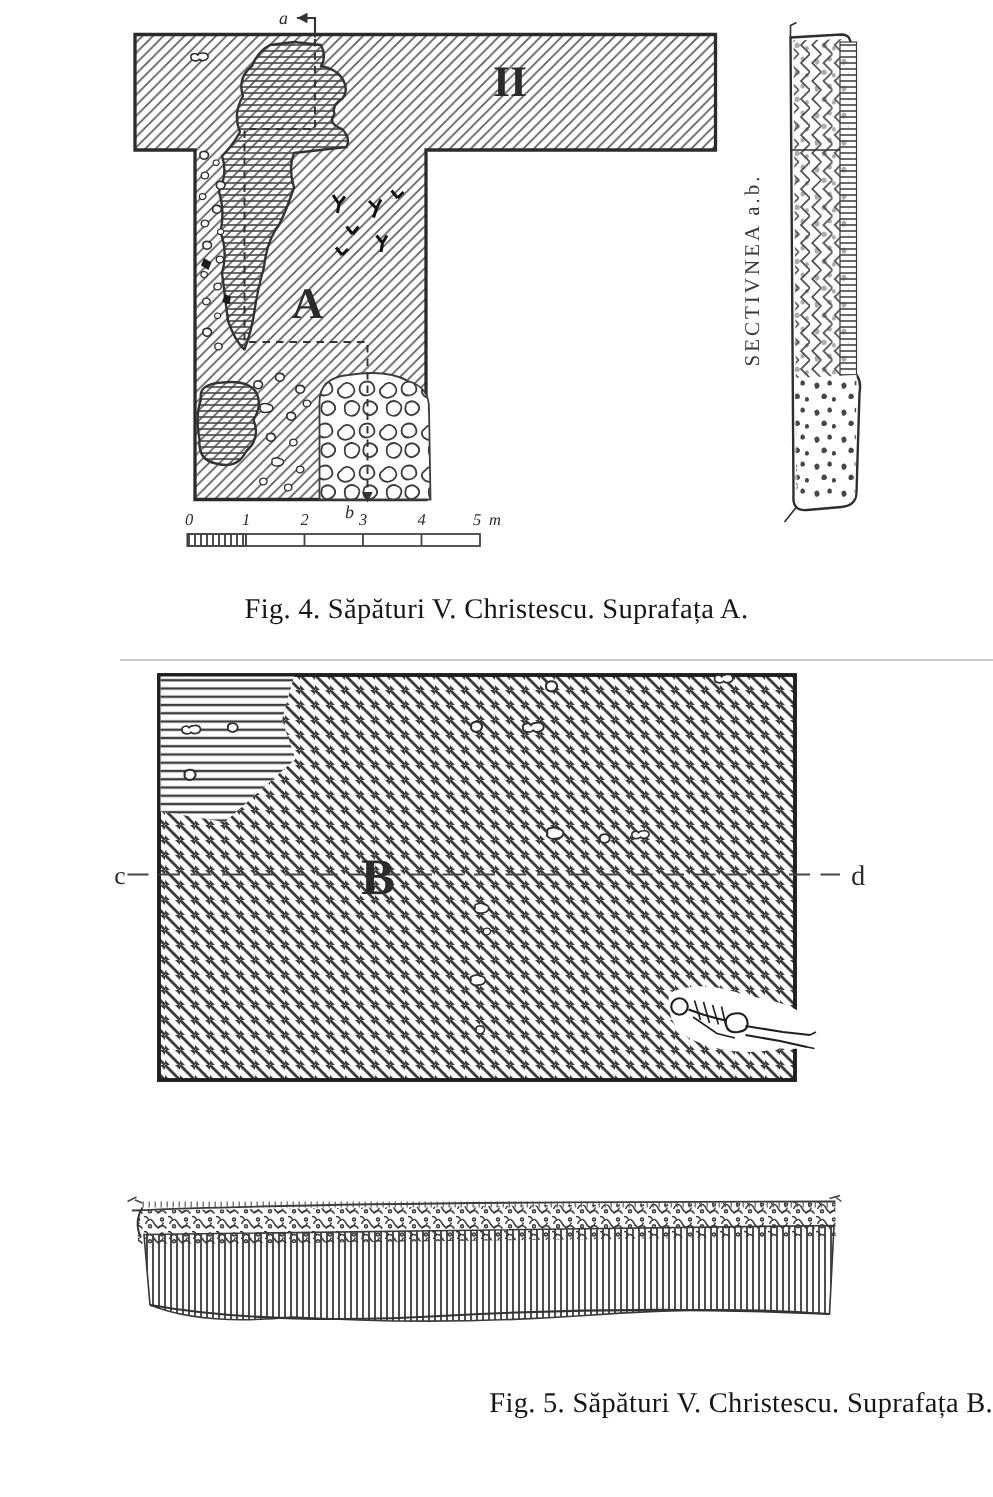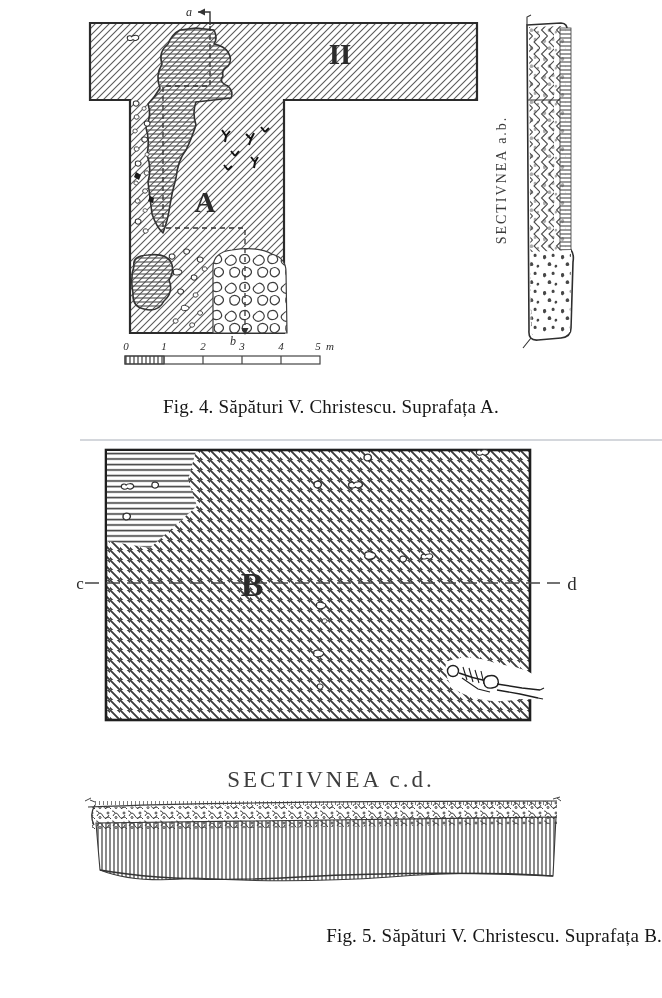--- a/index.html
+++ b/index.html
@@ -238,17 +238,16 @@
     <path d="M92,807 L557,801 L557,824 L92,830 Z" fill="url(#scribbleP)"></path>
     <path d="M88,807 Q230,801 557,801" stroke="#3a3a3a" stroke-width="1.2" fill="none"></path>
     <path d="M95,803 H555" stroke="#454545" stroke-width="4" stroke-dasharray="1 3" opacity=".7" fill="none"></path>
     <path d="M96,823 L556,817 L553,876 Q480,870 390,877 Q290,884 195,878 Q135,884 100,870 Z" fill="url(#vlinesP)" stroke="#3a3a3a" stroke-width="1.1"></path>
     <path d="M100,870 Q180,884 300,877 Q430,870 553,876" stroke="#333" stroke-width="1.4" fill="none"></path>
   </g>
 </svg>
 
 <div class="caption" style="top:396px;">Fig. 4. Săpături V. Christescu. Suprafața A.</div>
 
-<div class="section-heading" style="top:767px;">SECTIVNEA c.d.</div>
 
 <div class="caption" style="top:925px;text-align:right;">Fig. 5. Săpături V. Christescu. Suprafața B.</div>
 
 </div>
 
 </body></html>

